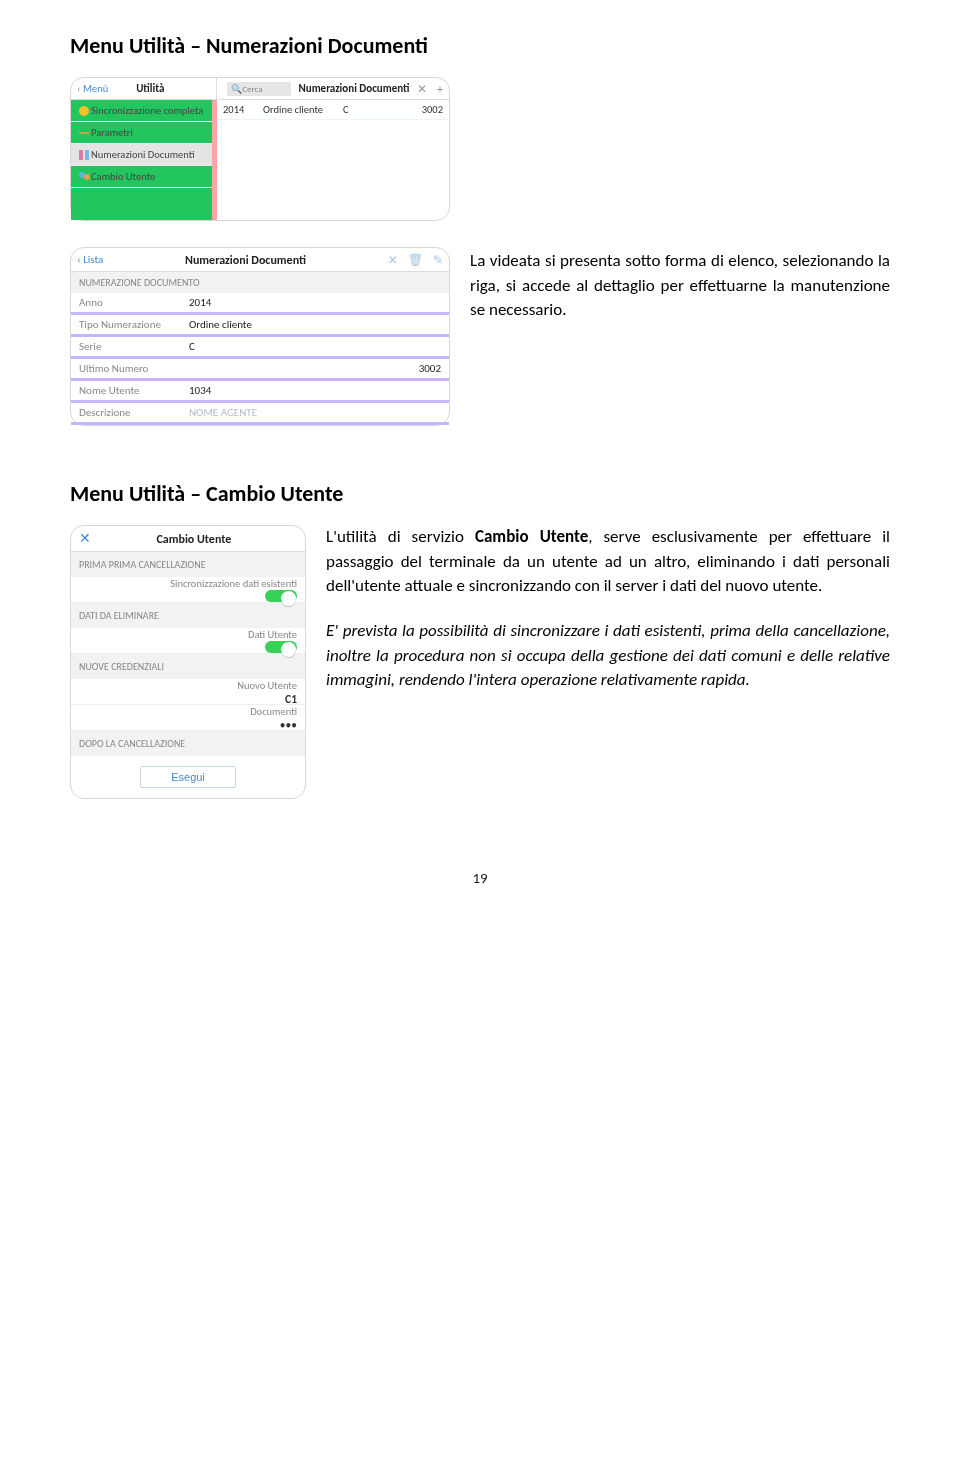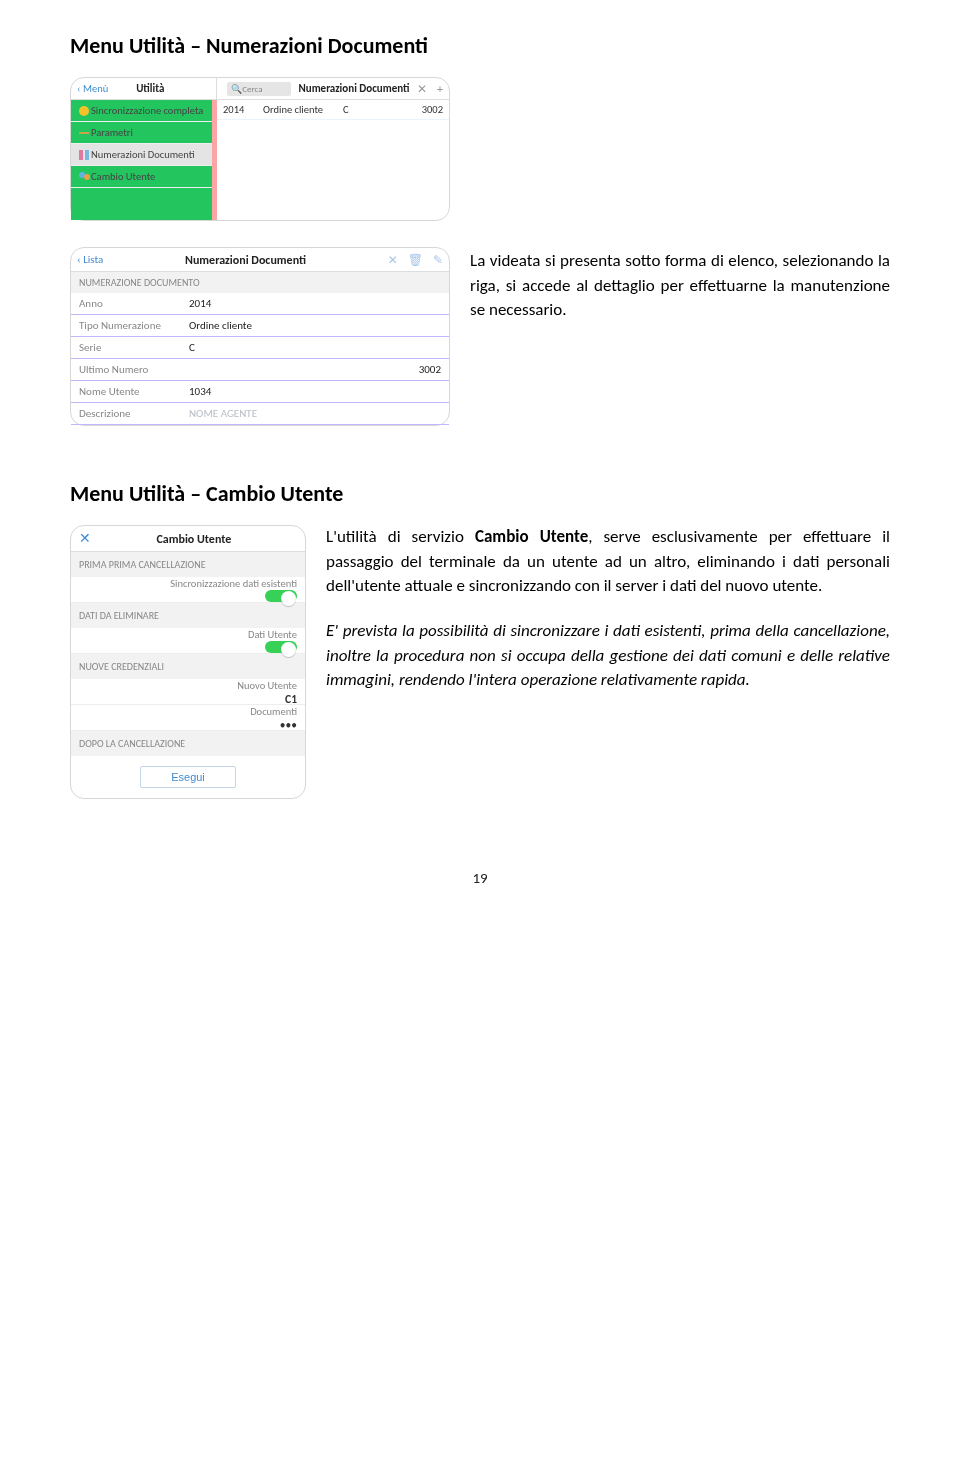--- a/index.html
+++ b/index.html
@@ -37,21 +37,21 @@
   .shot1 .drow { display: flex; height: 20px; align-items: center; border-bottom: 1px solid #ecf4fb; padding: 0 6px; font-size: 10.5px; color: #333; }
   .shot1 .drow span:nth-child(1){width:40px;} .shot1 .drow span:nth-child(2){width:80px;} .shot1 .drow span:nth-child(3){width:36px;} .shot1 .drow span:nth-child(4){text-align:right;flex:1;}
 
   
   .shot2 { width: 380px; display: flex; flex-direction: column; flex-shrink: 0; }
   .shot2 .tbar { display: flex; align-items: center; height: 24px; border-bottom: 1px solid #ddd; padding: 0 6px; }
   .shot2 .back { color: #428bd1; font-size: 11px; }
   .shot2 .t2title { flex: 1; text-align: center; font-weight: bold; color: #222; font-size: 12px; }
   .shot2 .ticons { color: #a7c6e6; font-size: 12px; display: flex; gap: 10px; }
   .shot2 .sec { background: #f2f2f2; color: #888; font-size: 10px; padding: 4px 8px; }
-  .shot2 .frow { display: flex; height: 22px; align-items: center; border-bottom: 1px solid #c4b5fd; padding: 0 8px; font-size: 11px; }
+  .shot2 .frow { display: flex; height: 22px; align-items: center; border-bottom: 3px solid #c4b5fd; padding: 0 8px; font-size: 11px; }
   .shot2 .frow .lbl { width: 110px; color: #888; }
   .shot2 .frow .val { color: #222; flex:1;}
   .shot2 .frow .val.right { text-align: right; }
 
   
   .shot3 { width: 236px; flex-shrink: 0; font-size: 11px; }
   .shot3 .tbar3 { display: flex; align-items: center; height: 26px; border-bottom: 1px solid #ddd; padding: 0 8px; }
   .shot3 .tbar3 .x { color: #428bd1; font-size: 14px; }
   .shot3 .tbar3 .t { flex: 1; text-align: center; font-weight: bold; color: #222; font-size: 12px; }
   .shot3 .sec { background: #f2f2f2; color: #888; font-size: 10px; padding: 6px 8px; }

